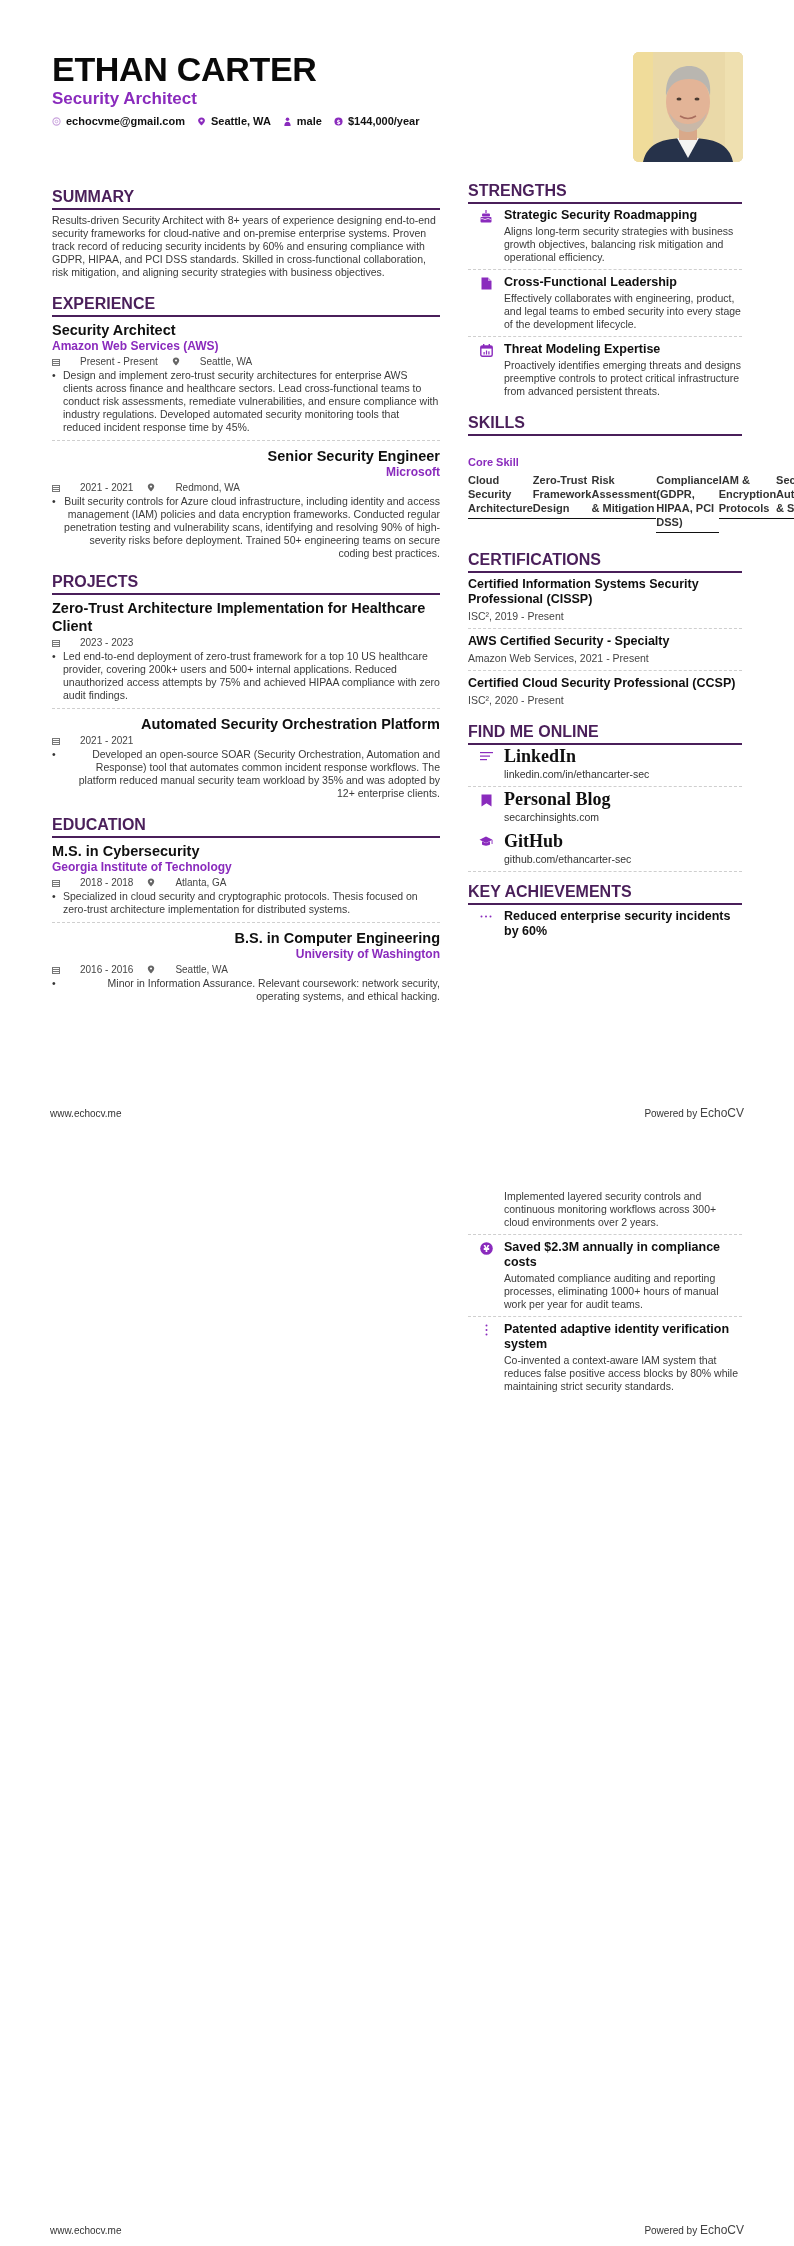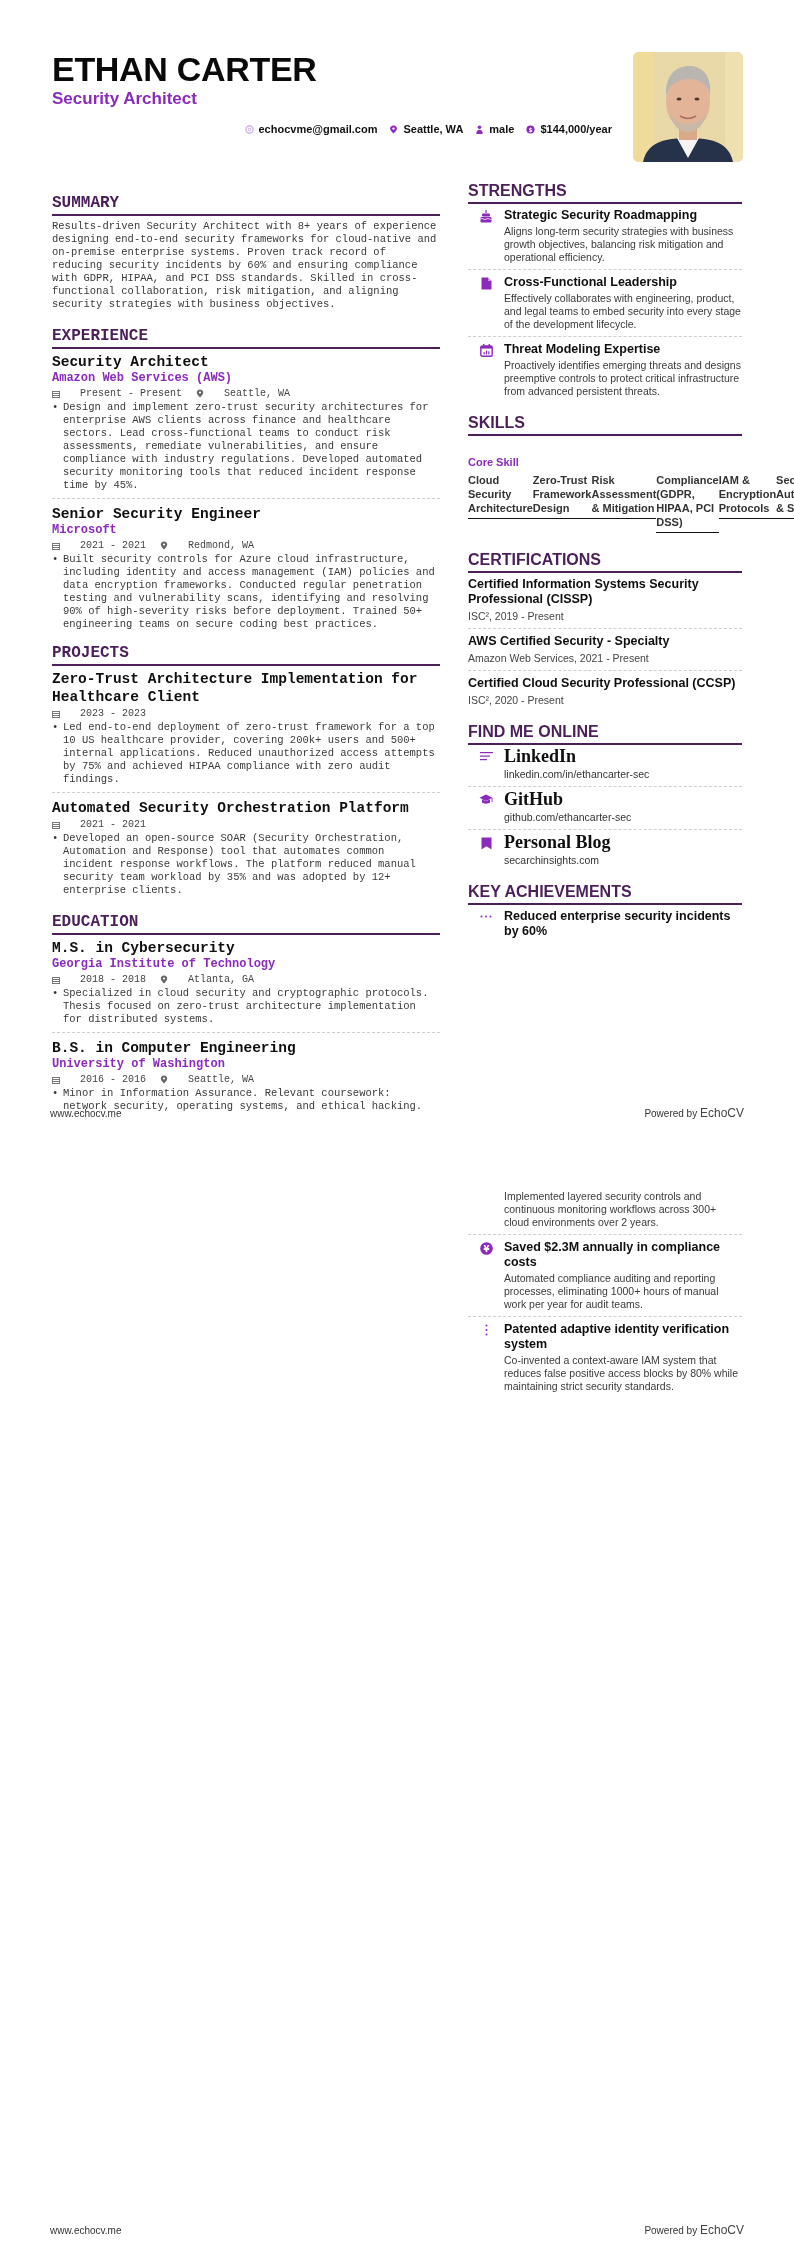--- a/index.html
+++ b/index.html
@@ -7,35 +7,35 @@
   body { font-family: "Liberation Sans", "DejaVu Sans", sans-serif; color: #222; position: relative; overflow: hidden; }
 
   .page { position: absolute; left: 0; width: 709px; }
   .page1 { top: 0; height: 1123px; }
   .page2 { top: 1123px; height: 1123px; }
 
   
   .header { position: absolute; left: 52px; top: 50px; width: 560px; }
   .name { font-size: 34px; font-weight: 700; color: #0a0a0a; letter-spacing: -0.3px; line-height: 38px; }
   .role { font-size: 17px; font-weight: 700; color: #8a2bbd; margin-top: 1px; line-height: 20px; }
-  .contacts { display: flex; align-items: center; gap: 12px; margin-top: 14px; font-size: 11px; font-weight: 700; color: #111; justify-content: flex-end; }
+  .contacts { display: flex; align-items: center; gap: 12px; margin-top: 6px; font-size: 11px; font-weight: 700; color: #111; }
   .contact { display: flex; align-items: center; gap: 5px; }
   .ci { width: 9px; height: 9px; display: inline-block; }
   .photo { position: absolute; left: 633px; top: 52px; width: 110px; height: 110px; border-radius: 6px; overflow: hidden;
            background: linear-gradient(180deg, #f2d895 0%, #e7d6ae 40%, #cfd3d0 100%); }
 
   
   .col-left { position: absolute; left: 52px; width: 388px; }
   .col-right { position: absolute; left: 468px; width: 274px; }
 
   .sec-title { font-size: 16px; font-weight: 700; color: #4a1f5a; line-height: 20px; border-bottom: 2px solid #4a1f5a; padding-bottom: 1px; margin-bottom: 4px; }
   .para { font-size: 10.5px; color: #3a3a3a; line-height: 13px; }
 
   .entry { padding-bottom: 6px; margin-bottom: 6px; border-bottom: 1px dashed #cfcfcf; }
-  .entry.last { border-bottom: none; }
+  .entry.last { border-bottom: none; text-align: right; }
   .e-title { font-size: 14.5px; font-weight: 700; color: #0f0f0f; line-height: 18px; }
   .e-org { font-size: 12px; font-weight: 700; color: #8a2bbd; line-height: 15px; }
   .e-meta { font-size: 10px; color: #444; display: flex; gap: 14px; align-items: center; line-height: 13px; margin-top: 1px; }
   .meta-item { display: flex; align-items: center; gap: 20px; }
   .bullet { font-size: 10.5px; color: #3a3a3a; line-height: 13px; padding-left: 11px; position: relative; margin-top: 1px; }
   .bullet::before { content: "•"; position: absolute; left: 0; top: 0; color: #333; }
 
   
   .r-item { display: flex; gap: 0; padding-bottom: 5px; margin-bottom: 5px; border-bottom: 1px dashed #cfcfcf; }
   .r-item.last { border-bottom: none; }
@@ -109,21 +109,21 @@
       <rect x="46" y="72" width="18" height="16" fill="#d9a98a"></rect>
       <ellipse cx="55" cy="50" rx="22" ry="28" fill="#e3b497"></ellipse>
       <path d="M33 44 C32 22 44 14 56 14 C70 14 79 24 77 44 C74 32 68 27 56 27 C44 27 37 32 33 44Z" fill="#b9b6b0"></path>
       <path d="M36 60 C40 76 48 80 55 80 C62 80 70 76 74 60 C70 68 63 72 55 72 C47 72 40 68 36 60Z" fill="#c9b8a8"></path>
       <ellipse cx="46" cy="47" rx="2.5" ry="1.5" fill="#4a3a30"></ellipse>
       <ellipse cx="64" cy="47" rx="2.5" ry="1.5" fill="#4a3a30"></ellipse>
       <path d="M47 64 C52 67 58 67 63 64" stroke="#a96e5e" stroke-width="1.5" fill="none"></path>
     </svg>
   </div>
 
-  <div class="col-left" style="top:193px;font-family:Liberation Mono, monospace;">
+  <div class="col-left" style="top:187px;">
 
     <section>
       <div class="sec-title">SUMMARY</div>
       <p class="para">Results-driven Security Architect with 8+ years of experience designing end-to-end security frameworks for cloud-native and on-premise enterprise systems. Proven track record of reducing security incidents by 60% and ensuring compliance with GDPR, HIPAA, and PCI DSS standards. Skilled in cross-functional collaboration, risk mitigation, and aligning security strategies with business objectives.</p>
     </section>
 
     <section style="margin-top:15px;">
       <div class="sec-title">EXPERIENCE</div>
 
       <div class="entry">
@@ -349,43 +349,43 @@
               <rect x="0" y="4.5" width="10" height="1.2" fill="#8a2bbd"></rect>
               <rect x="0" y="8" width="7" height="1.2" fill="#8a2bbd"></rect>
             </svg>
           </div>
         <div class="r-body">
           <div class="link-title">LinkedIn</div>
           <div class="link-url">linkedin.com/in/ethancarter-sec</div>
         </div>
       </div>
 
+      <div class="r-item last">
+        <div class="r-icon">
+            <svg width="11" height="13" viewBox="0 0 11 13">
+              <path d="M0.5 0.5 H10.5 V12.5 L5.5 9.2 L0.5 12.5Z" fill="#8a2bbd"></path>
+            </svg>
+          </div>
+        <div class="r-body">
+          <div class="link-title">Personal Blog</div>
+          <div class="link-url">secarchinsights.com</div>
+        </div>
+      </div>
+
       <div class="r-item">
         <div class="r-icon">
             <svg width="14" height="11" viewBox="0 0 14 11">
               <path d="M7 0.5 L13.5 3.8 L7 7 L0.5 3.8Z" fill="#8a2bbd"></path>
               <path d="M3 5.2 V8.5 C4.5 10 9.5 10 11 8.5 V5.2 L7 7.2Z" fill="#8a2bbd"></path>
               <rect x="12.6" y="4" width="0.9" height="4" fill="#8a2bbd"></rect>
             </svg>
           </div>
         <div class="r-body">
           <div class="link-title">GitHub</div>
           <div class="link-url">github.com/ethancarter-sec</div>
-        </div>
-      </div>
-
-      <div class="r-item last">
-        <div class="r-icon">
-            <svg width="11" height="13" viewBox="0 0 11 13">
-              <path d="M0.5 0.5 H10.5 V12.5 L5.5 9.2 L0.5 12.5Z" fill="#8a2bbd"></path>
-            </svg>
-          </div>
-        <div class="r-body">
-          <div class="link-title">Personal Blog</div>
-          <div class="link-url">secarchinsights.com</div>
         </div>
       </div>
     </section>
 
     <section style="margin-top:10px;">
       <div class="sec-title">KEY ACHIEVEMENTS</div>
       <div class="r-item last">
         <div class="r-icon" style="padding-top:6px;">
             <svg width="12" height="3" viewBox="0 0 12 3">
               <circle cx="1.5" cy="1.5" r="1" fill="#8a2bbd"></circle>

